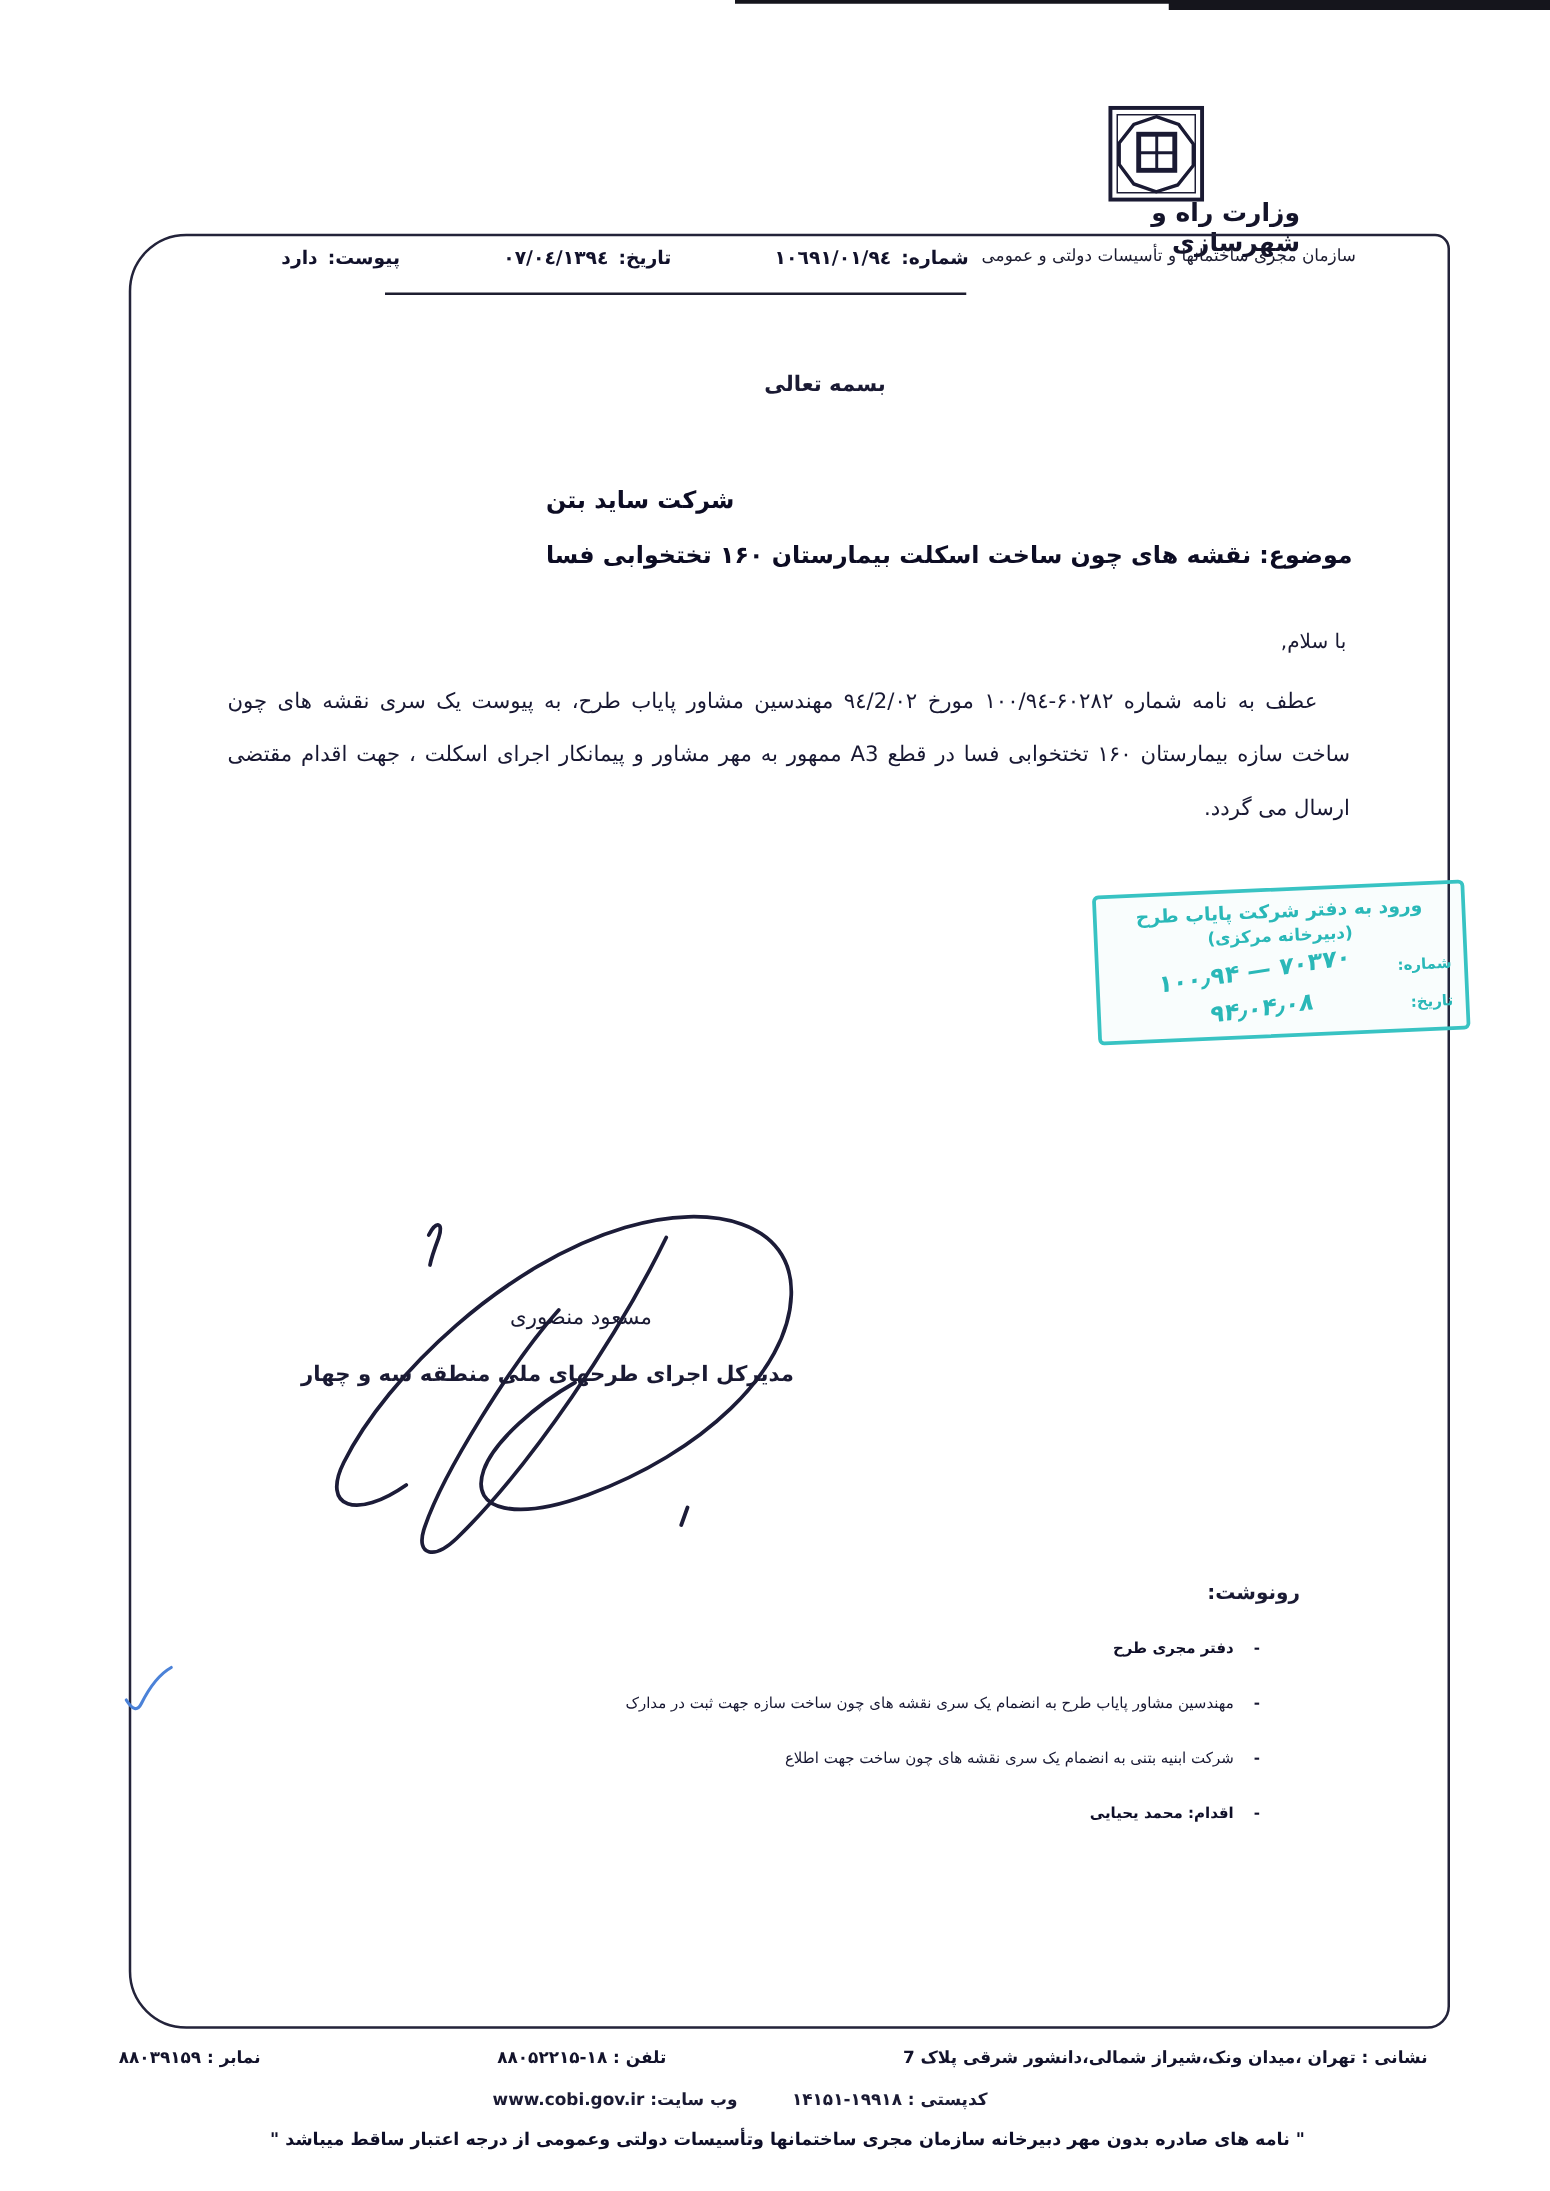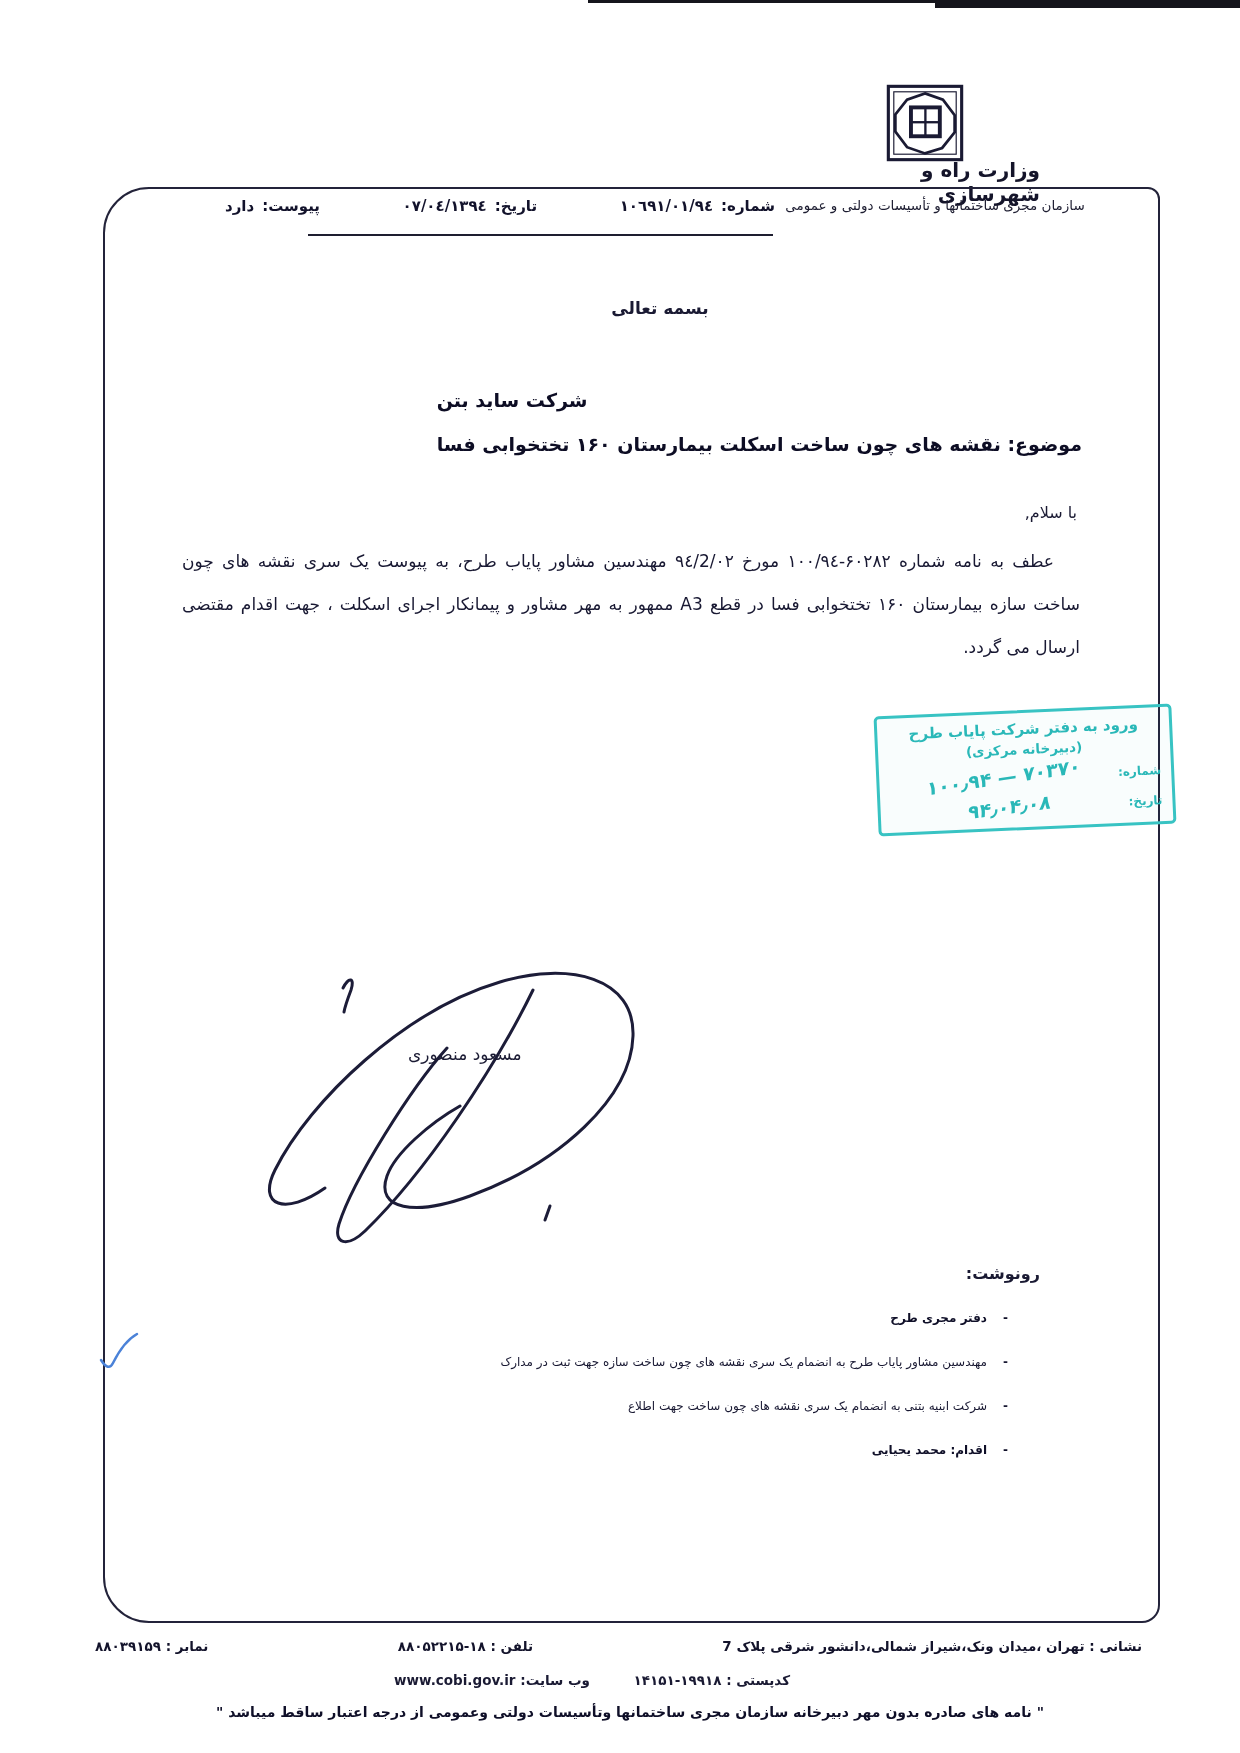--- a/index.html
+++ b/index.html
@@ -136,20 +136,21 @@
 
   <div class="abs sig-svg">
     <svg viewBox="0 0 470 300" width="470" height="300" fill="none" stroke="#1c1c38" stroke-width="3" stroke-linecap="round">
       <path d="M110,240 C70,268 42,258 60,222 C95,152 190,62 285,34 C355,13 420,30 418,88 C416,150 345,215 255,248 C200,268 160,262 172,228 C180,205 215,175 245,158"></path>
       <path d="M318,42 C280,120 210,225 150,283 C132,300 118,296 124,276 C138,232 196,140 232,100"></path>
       <path d="M128,40 C134,28 140,30 136,42 C133,50 130,58 129,64"></path>
       <path d="M330,272 l5,-14"></path>
     </svg>
   </div>
   <div class="abs sig-name">مسعود منصوری</div>
+  <div class="abs sig-title">مدیرکل اجرای طرحهای ملی منطقه سه و چهار</div>
 
   <div class="abs cc-label">رونوشت:</div>
   <div class="abs cc-list">
     <div class="cc-item cc-bold">
       <span>دفتر مجری طرح</span>
     </div>
     <div class="cc-item">
       <span>مهندسین مشاور پایاب طرح به انضمام یک سری نقشه های چون ساخت سازه جهت ثبت در مدارک</span>
     </div>
     <div class="cc-item">

